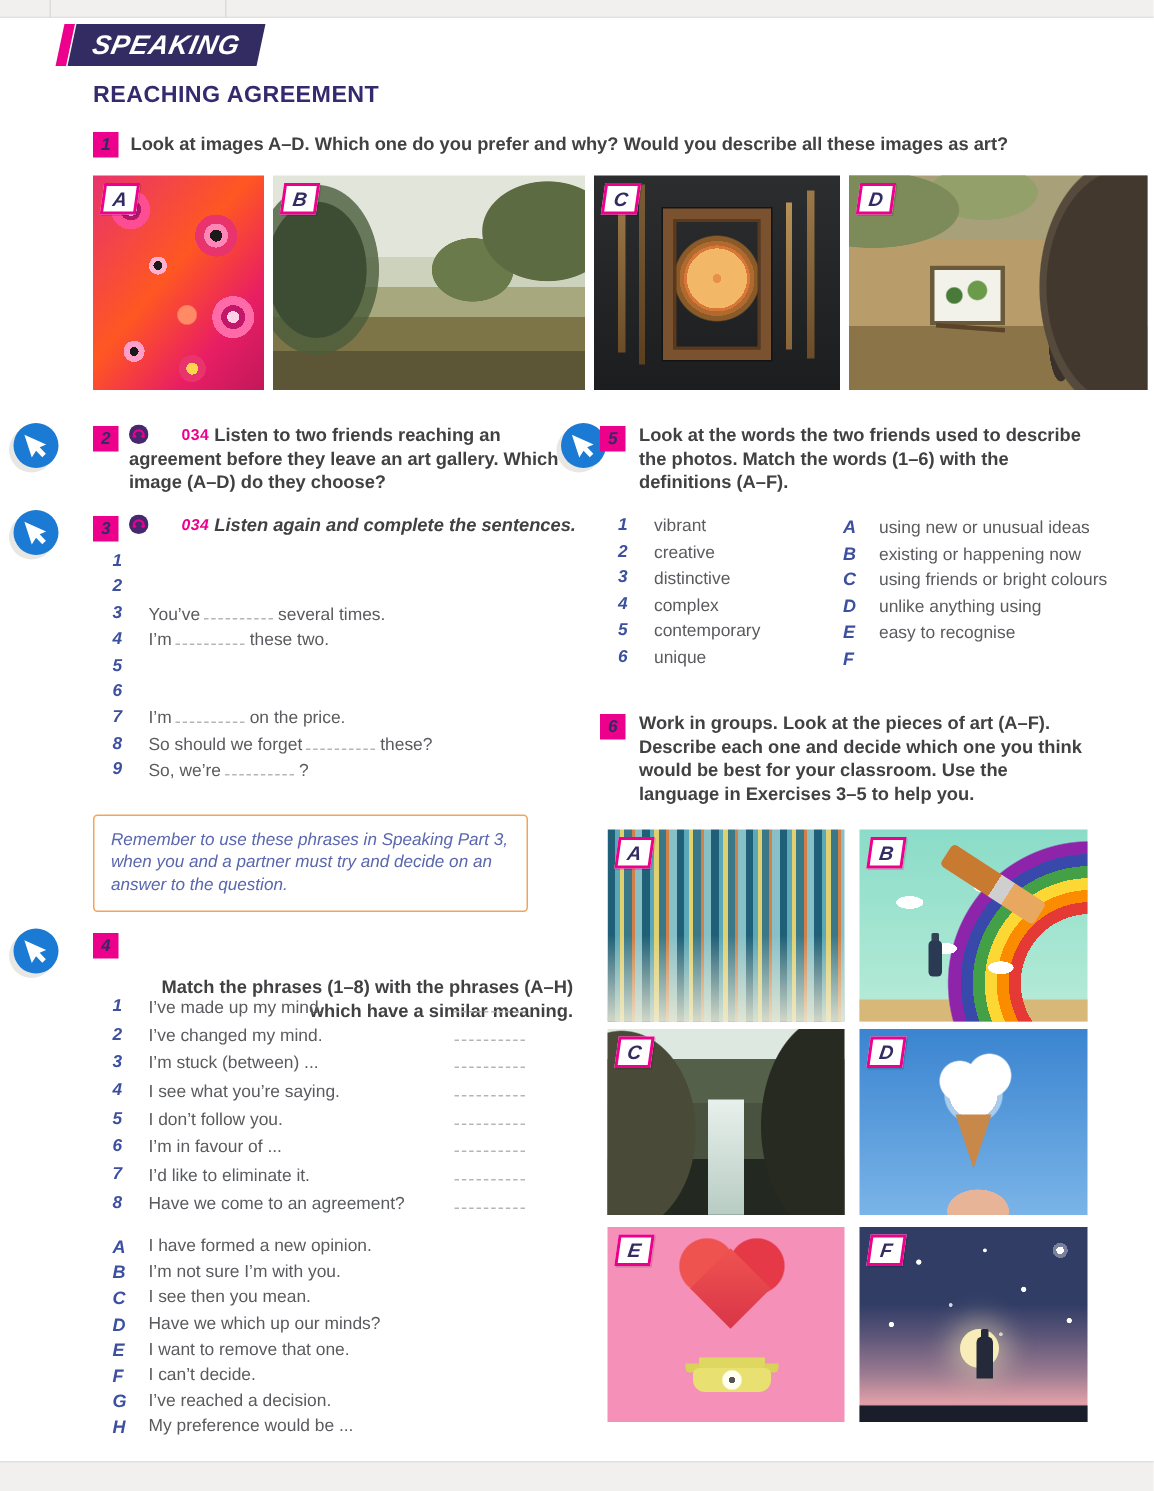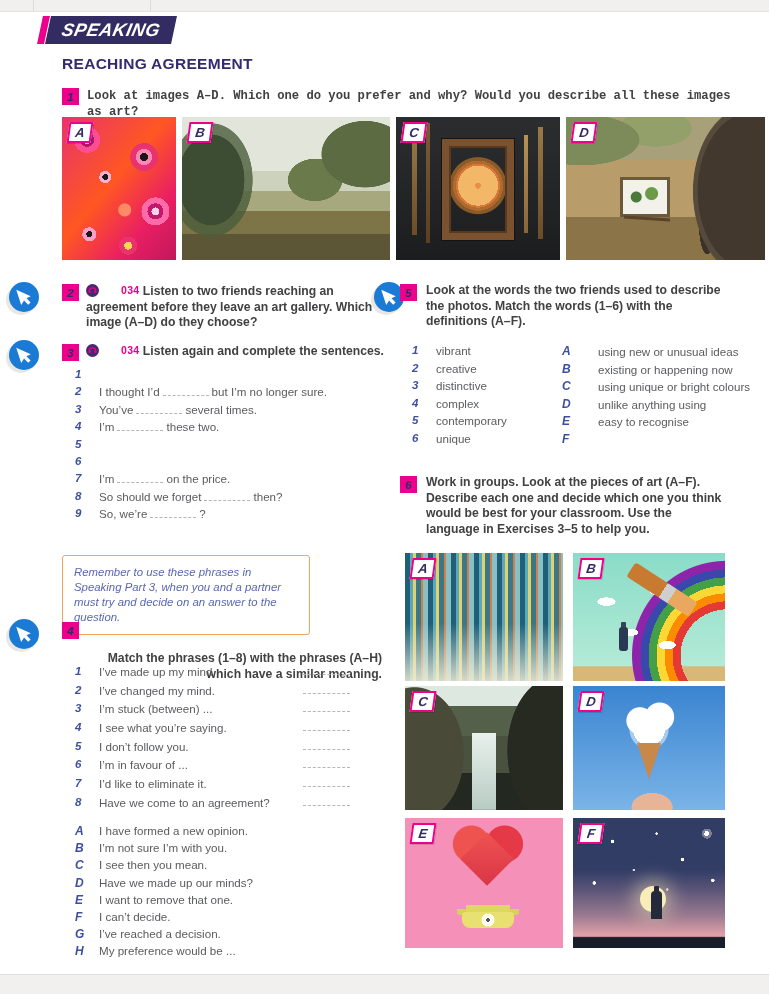--- a/index.html
+++ b/index.html
@@ -35,24 +35,24 @@
   .blank { display:inline-block; width:46px; height:9px; border-bottom:1.5px dashed #b5b5b5; margin:0 3px; }
 
   .ex3-list .itm { height:17.4px; }
   .ex4-list .itm { height:18.7px; position:relative; }
   .ex4-list .ans-line { position:absolute; left:228px; top:9px; width:47px; border-bottom:1.5px dashed #b5b5b5; }
   .ex4-opts .itm { height:17.2px; }
   .ex4-opts .no, .defs .no { font-size:12px; }
 
   .words .itm { min-height:17.6px; }
   .defs .itm { min-height:17.6px; }
-  .defs .tx { width:178px; line-height:15.5px;margin-left:12px; }
-
-  
-  .tip { left:62px; top:543px; width:248px; border:1.5px solid #f2a45c; border-radius:3px; padding:9px 11px;margin-top:12px; }
+  .defs .tx { width:178px; line-height:15.5px; }
+
+  
+  .tip { left:62px; top:543px; width:290px; border:1.5px solid #f2a45c; border-radius:3px; padding:9px 11px; }
   .tip p { color:#5a67ae; font-style:italic; font-size:11.4px; line-height:15px; }
 
   
   .fig { position:absolute; overflow:hidden; }
   .fig-label { position:absolute; left:6px; top:5px; width:24px; height:21px; background:#fff; border:2px solid #ec008c; transform:skewX(-8deg); display:flex; align-items:center; justify-content:center; box-shadow:1px 1px 0 #00000022; }
   .fig-label span { transform:skewX(0deg); color:#322c63; font-style:italic; font-weight:900; font-size:13px; }
 
   
   .img-ta { background:
     radial-gradient(circle at 22% 16%, #ffd0e8 0 4px, #b2186a 4px 7px, #ff4d94 7px 13px, transparent 13px),
@@ -148,21 +148,21 @@
 </div>
 <div class="abs bottom-strip"></div>
 
 <div class="abs banner-accent"></div>
 <div class="abs banner">
   <span class="banner-text">SPEAKING</span>
 </div>
 <div class="abs section-title">REACHING AGREEMENT</div>
 
 <div class="abs badge" style="left:62px; top:88px;">1</div>
-<div class="abs instr" style="left:87px; top:89px; width:660px;font-family:Liberation Mono, monospace;">Look at images A–D. Which one do you prefer and why? Would you describe all these images as art?</div>
+<div class="abs instr" style="left:87px; top:89px; width:660px;">Look at images A–D. Which one do you prefer and why? Would you describe all these images as art?</div>
 
 <div class="fig img-ta" style="left:62px; top:117px; width:114px; height:143px;">
   <div class="fig-label">
       <span>A</span>
     </div>
 </div>
 <div class="fig img-tb" style="left:182px; top:117px; width:208px; height:143px;">
   <div class="fig-label">
       <span>B</span>
     </div>
@@ -204,39 +204,38 @@
   <svg class="audio-ic" width="13" height="13" viewBox="0 0 13 13">
     <circle cx="6.5" cy="6.5" r="6.5" fill="#47286e"></circle>
     <path d="M3.2 7.2 a3.3 3.3 0 0 1 6.6 0" fill="none" stroke="#ec008c" stroke-width="1.4"></path>
     <circle cx="3.6" cy="7.8" r="1.2" fill="#ec008c"></circle>
       <circle cx="9.4" cy="7.8" r="1.2" fill="#ec008c"></circle>
   </svg><span class="audio-num">034</span>
   <span>Listen to two friends reaching an agreement before they leave an art gallery. Which image (A–D) do they choose?</span>
 </div>
 
 <div class="abs badge" style="left:62px; top:344px;">3</div>
-<div class="abs instr" style="left:86px; top:343px; width:308px;">
+<div class="abs instr" style="left:86px; top:343px; width:308px;font-style:italic;">
   <svg class="audio-ic" width="13" height="13" viewBox="0 0 13 13">
     <circle cx="6.5" cy="6.5" r="6.5" fill="#47286e"></circle>
     <path d="M3.2 7.2 a3.3 3.3 0 0 1 6.6 0" fill="none" stroke="#ec008c" stroke-width="1.4"></path>
     <circle cx="3.6" cy="7.8" r="1.2" fill="#ec008c"></circle>
       <circle cx="9.4" cy="7.8" r="1.2" fill="#ec008c"></circle>
   </svg><span class="audio-num">034</span>
   <span>Listen again and complete the sentences.</span>
 </div>
 
 <div class="abs ex3-list" style="left:75px; top:368px; width:315px;">
 
     <div class="itm">
       <span class="no">1</span>
     </div>
 
     <div class="itm">
       <span class="no">2</span>
-      <span class="tx"><span>I thought I’d</span><span class="blank"></span><span>but I’m no longer sure.</span></span>
     </div>
 
     <div class="itm">
       <span class="no">3</span>
       <span class="tx"><span>You’ve</span><span class="blank"></span><span>several times.</span></span>
     </div>
 
     <div class="itm">
       <span class="no">4</span>
       <span class="tx"><span>I’m</span><span class="blank"></span><span>these two.</span></span>
@@ -250,21 +249,21 @@
       <span class="no">6</span>
     </div>
 
     <div class="itm">
       <span class="no">7</span>
       <span class="tx"><span>I’m</span><span class="blank"></span><span>on the price.</span></span>
     </div>
 
     <div class="itm">
       <span class="no">8</span>
-      <span class="tx"><span>So should we forget</span><span class="blank"></span><span>then?</span></span>
+      <span class="tx"><span>So should we forget</span><span class="blank"></span><span>these?</span></span>
     </div>
 
     <div class="itm">
       <span class="no">9</span>
       <span class="tx"><span>So, we’re</span><span class="blank"></span><span>?</span></span>
     </div>
   </div>
 
 <div class="abs tip">
   <p>Remember to use these phrases in Speaking Part 3, when you and a partner must try and decide on an answer to the question.</p>
@@ -336,21 +335,21 @@
       <span class="tx">I’m not sure I’m with you.</span>
     </div>
 
     <div class="itm">
       <span class="no">C</span>
       <span class="tx">I see then you mean.</span>
     </div>
 
     <div class="itm">
       <span class="no">D</span>
-      <span class="tx">Have we made up our minds?</span>
+      <span class="tx">Have we which up our minds?</span>
     </div>
 
     <div class="itm">
       <span class="no">E</span>
       <span class="tx">I want to remove that one.</span>
     </div>
 
     <div class="itm">
       <span class="no">F</span>
       <span class="tx">I can’t decide.</span>
@@ -410,21 +409,21 @@
       <span class="tx">using new or unusual ideas</span>
     </div>
 
     <div class="itm">
       <span class="no">B</span>
       <span class="tx">existing or happening now</span>
     </div>
 
     <div class="itm">
       <span class="no">C</span>
-      <span class="tx">using unique or bright colours</span>
+      <span class="tx">using friends or bright colours</span>
     </div>
 
     <div class="itm">
       <span class="no">D</span>
       <span class="tx">unlike anything using</span>
     </div>
 
     <div class="itm">
       <span class="no">E</span>
       <span class="tx">easy to recognise</span>

